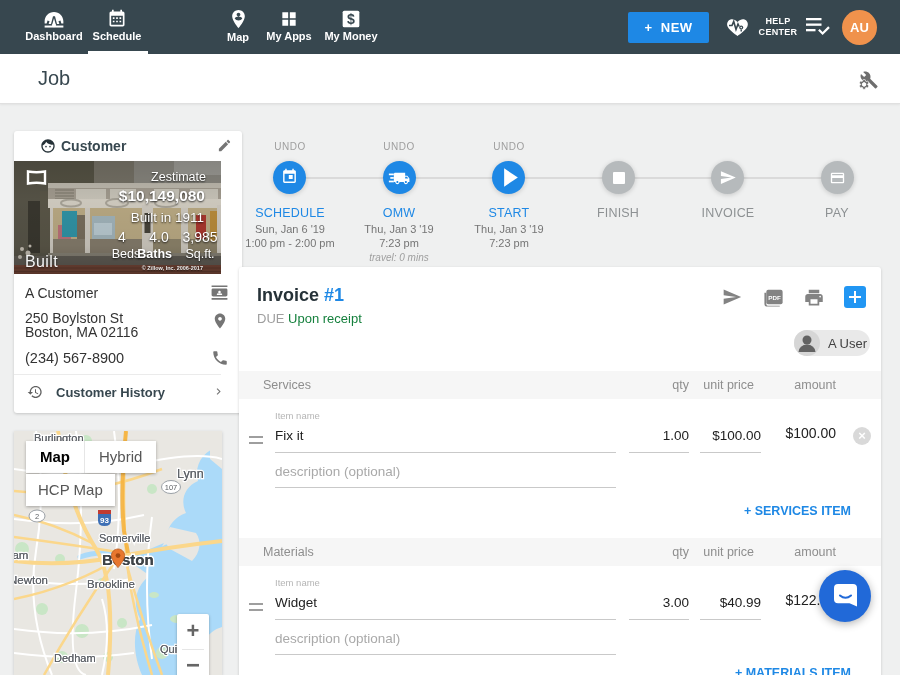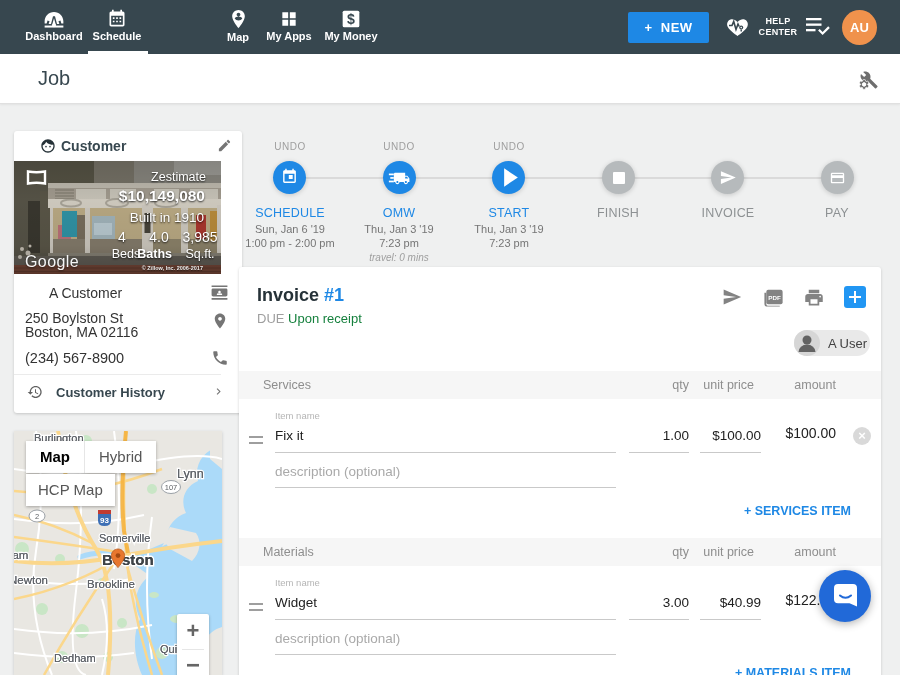--- a/index.html
+++ b/index.html
@@ -210,36 +210,36 @@
           <stop offset="0" stop-color="#000" stop-opacity=".18"></stop>
           <stop offset=".35" stop-color="#000" stop-opacity=".08"></stop>
           <stop offset=".75" stop-color="#000" stop-opacity=".12"></stop>
           <stop offset="1" stop-color="#000" stop-opacity=".28"></stop>
         </linearGradient>
       </defs>
       <path d="M14 10.5 q8.5 1.5 17 0 v12 q-8.5 -1.5 -17 0 z" fill="none" stroke="#fff" stroke-width="2.4"></path>
     </svg>
     <div class="pov" style="top:9px; font-size:12.5px; right:15px;">Zestimate</div>
     <div class="pov" style="top:26px; font-size:15.5px; font-weight:bold; right:16px;">$10,149,080</div>
-    <div class="pov" style="top:49px; font-size:13.5px; right:17px;">Built in 1910</div>
+    <div class="pov" style="top:49px; font-size:13.5px; right:17px;">Built in 1911</div>
     <div class="pov" style="top:68px; font-size:14px; right:0; width:207px; text-align:left;">
       <span style="position:absolute; left:88px; width:40px; text-align:center;">4</span>
         <span style="position:absolute; left:125px; width:40px; text-align:center;">4.0</span>
         <span style="position:absolute; left:166px; width:40px; text-align:center;">3,985</span>
     </div>
     <div class="pov" style="top:86px; font-size:12.5px; right:0; width:207px; text-align:left;">
       <span style="position:absolute; left:92px; width:40px; text-align:center;">Beds</span>
         <span style="position:absolute; left:118px; width:40px; text-align:right;font-weight:bold;">Baths</span>
         <span style="position:absolute; left:166px; width:40px; text-align:center;">Sq.ft.</span>
     </div>
-    <div style="position:absolute; left:11px; top:92px; color:#f5f5f5; font-size:16px; letter-spacing:.4px; text-shadow:0 1px 2px rgba(0,0,0,.45);">Google</div>
+    <div style="position:absolute; left:11px; top:92px; color:#f5f5f5; font-size:16px; letter-spacing:.4px; text-shadow:0 1px 2px rgba(0,0,0,.45);">Built</div>
     <div style="position:absolute; right:18px; top:104px; color:#eee; font-size:5.5px; font-weight:bold; text-shadow:0 1px 1px rgba(0,0,0,.6);">© Zillow, Inc. 2006-2017</div>
   </div>
   <div class="contact">
-    <div class="crow" style="top:11px; font-size:14px;margin-left:24px;">A Customer</div>
+    <div class="crow" style="top:11px; font-size:14px;">A Customer</div>
     <svg class="cicon" style="top:9px;" width="19" height="19" viewBox="0 0 24 24">
         <path fill="#757575" d="M2 3h20v2H2zm0 16h20v2H2zM20 7H4c-1.1 0-2 .62-2 1.72v6.56C2 16.38 2.9 17 4 17h16c1.1 0 2-.62 2-1.72V8.72C22 7.62 21.1 7 20 7zm-8 2.75c.92 0 1.67.75 1.67 1.67 0 .92-.75 1.67-1.67 1.67-.92 0-1.67-.75-1.67-1.67 0-.92.75-1.67 1.67-1.67zM15.33 15H8.67v-.83c0-1.11 2.22-1.67 3.33-1.67s3.33.56 3.33 1.67V15z"></path>
       </svg>
     <div class="crow" style="top:37px; font-size:14px; line-height:14px;">250 Boylston St<br>Boston, MA 02116</div>
     <svg class="cicon" style="top:38px;" width="18" height="18" viewBox="0 0 24 24">
         <path fill="#757575" d="M12 2C8.13 2 5 5.13 5 9c0 5.25 7 13 7 13s7-7.75 7-13c0-3.87-3.13-7-7-7zm0 9.5c-1.38 0-2.5-1.12-2.5-2.5s1.12-2.5 2.5-2.5 2.5 1.12 2.5 2.5-1.12 2.5-2.5 2.5z"></path>
       </svg>
     <div class="crow" style="top:76px; font-size:14.5px;">(234) 567-8900</div>
     <svg class="cicon" style="top:75px;" width="18" height="18" viewBox="0 0 24 24">
         <path fill="#757575" d="M6.62 10.79c1.44 2.83 3.76 5.14 6.59 6.59l2.2-2.2c.27-.27.67-.36 1.02-.24 1.12.37 2.33.57 3.57.57.55 0 1 .45 1 1V20c0 .55-.45 1-1 1-9.39 0-17-7.61-17-17 0-.55.45-1 1-1h3.5c.55 0 1 .45 1 1 0 1.25.2 2.45.57 3.57.11.35.03.74-.25 1.02l-2.2 2.2z"></path>

